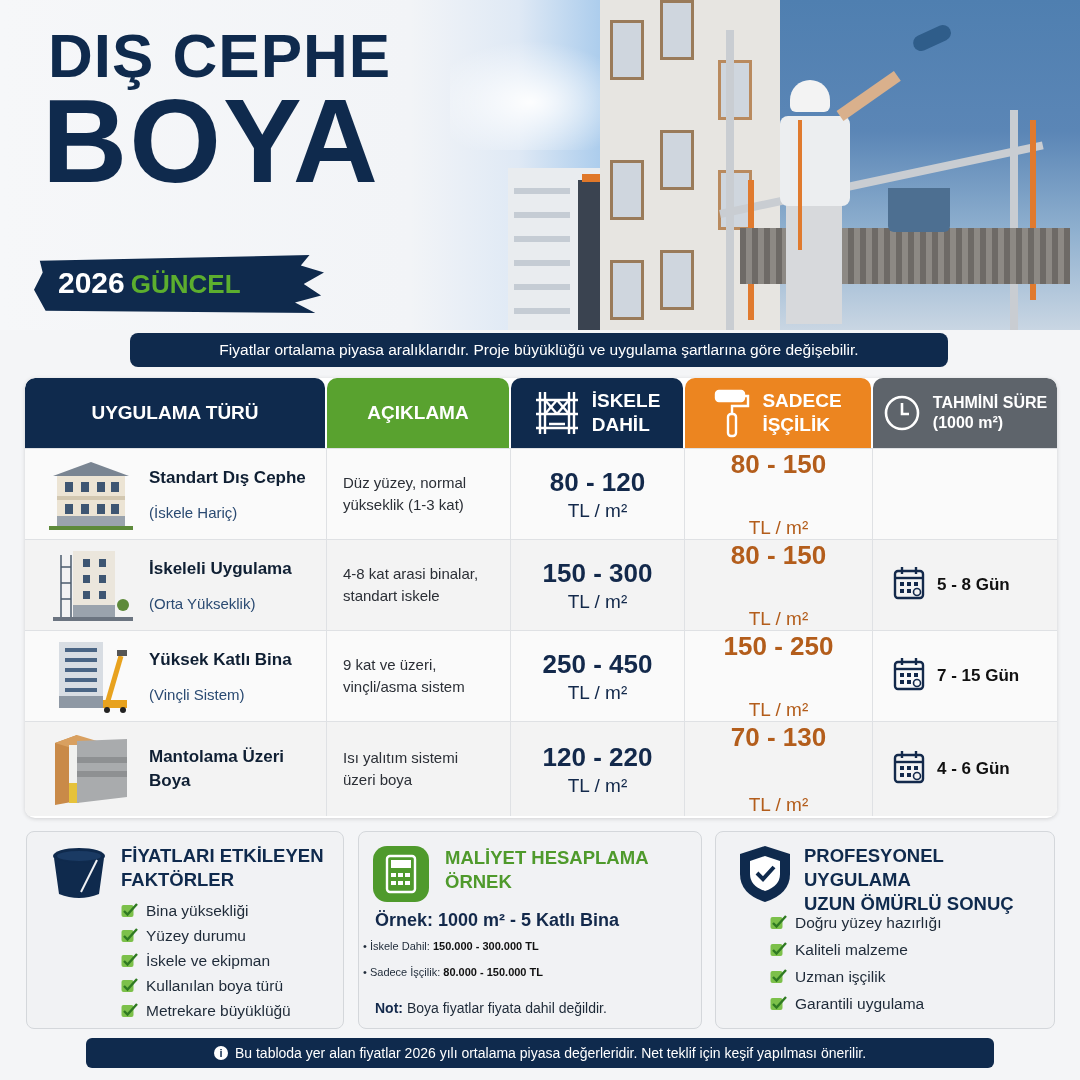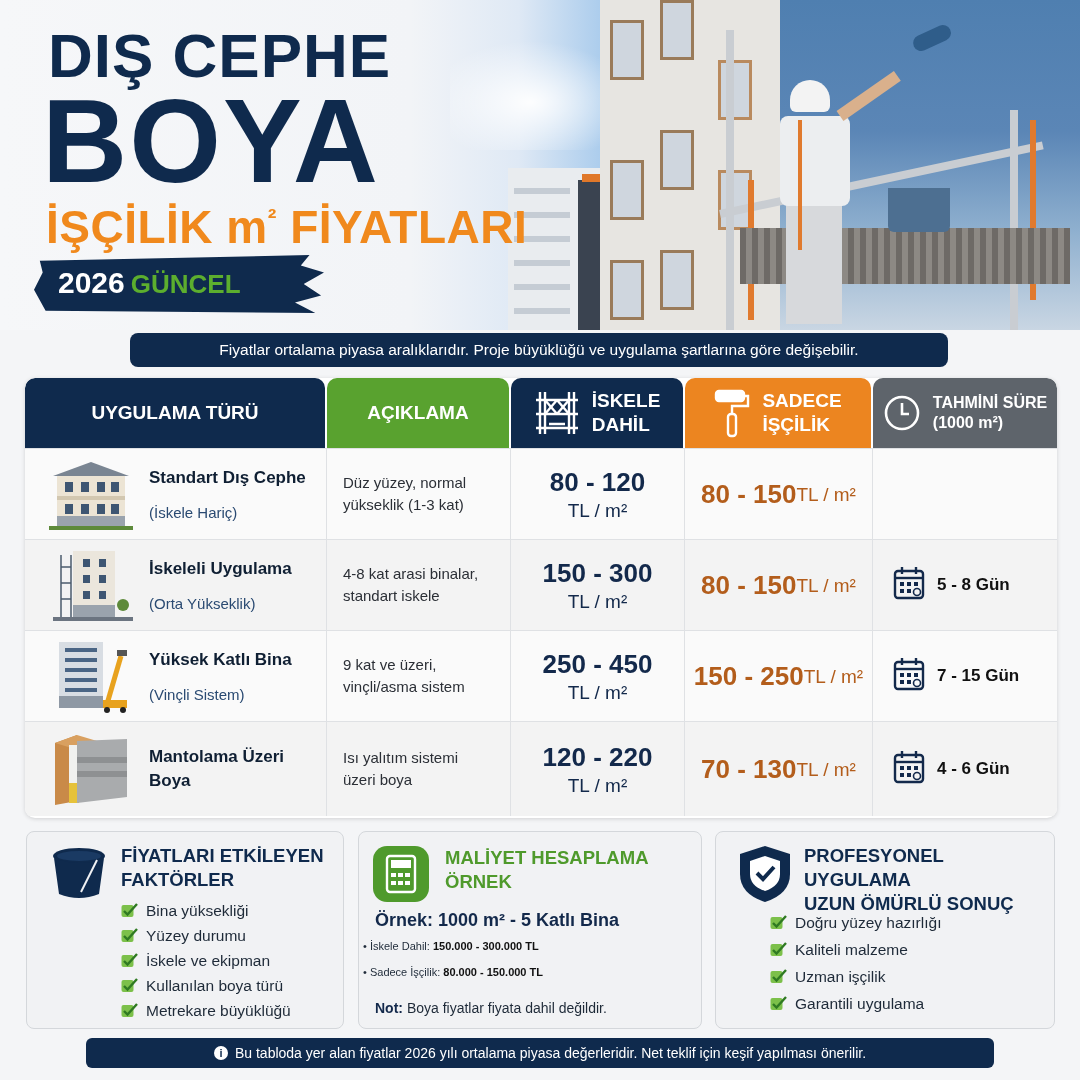--- a/index.html
+++ b/index.html
@@ -62,21 +62,21 @@
   .th .lbl2 { line-height: 1.25; }
 
   .tbody { position: absolute; left: 0; top: 70px; width: 100%; }
   .tr { display: flex; height: 91px; border-top: 1px solid #dfe1e4; }
   .tr:nth-child(even) { background: #f3f3f3; }
   .tr:nth-child(odd) { background: #fafafa; }
   .td { height: 100%; border-right: 1px solid #dfe1e4; display: flex; align-items: center; }
   .td.c1 { width: 302px; padding-left: 22px; }
   .td.c2 { width: 184px; padding-left: 16px; font-size: 15px; color: #2b2f36; line-height: 1.5; }
   .td.c3 { width: 174px; flex-direction: column; justify-content: center; }
-  .td.c4 { width: 188px; flex-direction: row; justify-content: center; }
+  .td.c4 { width: 188px; flex-direction: column; justify-content: space-between; }
   .td.c5 { width: 184px; padding-left: 20px; border-right: none; }
   .type-title { font-size: 17px; font-weight: 700; color: #0f1f33; }
   .type-sub { font-size: 15px; color: #2a4a72; margin-top: 16px; }
   .price { font-size: 26px; font-weight: 700; }
   .unit { font-size: 19px; margin-top: 2px; }
   .navy { color: #13294b; }
   .brown { color: #b35d1b; }
   .dur { font-size: 17px; font-weight: 700; color: #111; margin-left: 12px; }
   .thumb { width: 88px; height: 76px; margin-right: 14px; position: relative; flex-shrink: 0; }
 
@@ -138,21 +138,20 @@
     <div class="legs"></div>
       <div class="body"></div>
       <div class="harness"></div>
     <div class="helmet"></div>
       <div class="arm"></div>
   </div>
   <div class="roller"></div>
 
   <div class="title-1">DIŞ CEPHE</div>
   <div class="title-2">BOYA</div>
-  <div class="title-3"><span>İŞÇİLİK m</span><sup>²</sup><span> FİYATLARI</span></div>
   <div class="badge"></div>
   <div class="badge-text">
     <span>2026</span><span class="green">GÜNCEL</span>
   </div>
 </div>
 
 <div class="notice">Fiyatlar ortalama piyasa aralıklarıdır. Proje büyüklüğü ve uygulama şartlarına göre değişebilir.</div>
 
 <div class="table">
   <div class="thead">

